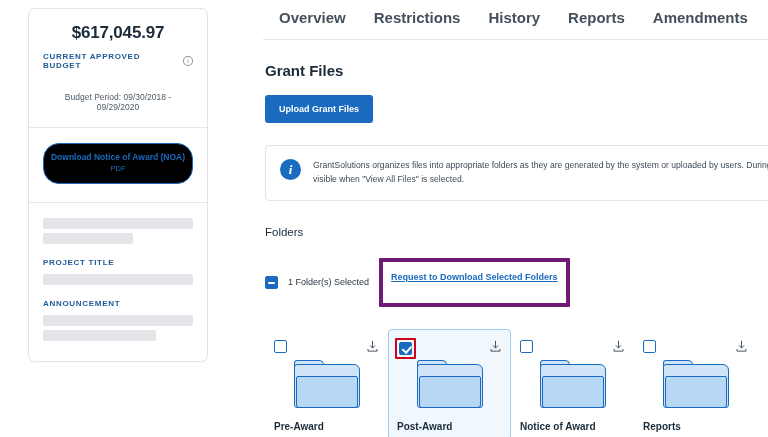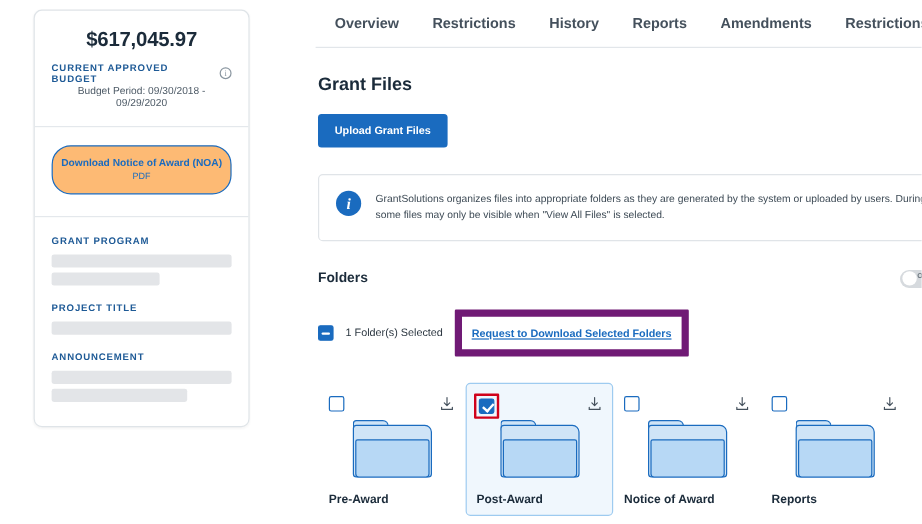--- a/index.html
+++ b/index.html
@@ -31,21 +31,21 @@
     text-align: center;
     font-size: 17px;
     font-weight: bold;
     color: #1b2b3a;
     letter-spacing: -0.2px;
     margin-bottom: 9px;
   }
   .cab-row {
     display: flex; align-items: center; justify-content: center;
     gap: 4px;
-    margin-bottom: 0;
+    margin-bottom: 22px;
   }
   .cab-label {
     font-size: 8px;
     font-weight: bold;
     letter-spacing: 0.7px;
     color: #1e5a96;
     text-transform: uppercase;
   }
   .info-circle {
     width: 10px; height: 10px; border-radius: 50%;
@@ -59,21 +59,21 @@
     font-size: 8.5px;
     color: #4d5a66;
     margin-bottom: 15px;
   }
   .divider { height: 1px; background: #e4e8ec; margin: 0 -14px 15px -14px; }
   .noa-btn {
     display: block;
     width: 100%;
     border: 1px solid #1a6bbf;
     color: #1a6bbf;
-    background: #fdba74;
+    background: #000000;
     border-radius: 16px;
     text-align: center;
     font-size: 8.5px;
     font-weight: bold;
     line-height: 1.35;
     padding: 8px 6px;
     cursor: pointer;
   }
   .noa-btn .pdf { font-weight: normal; font-size: 7.5px; }
   .field-label {
@@ -98,21 +98,21 @@
   }
   .tabs {
     display: flex;
     align-items: flex-end;
     gap: 0;
     height: 40px;
     border-bottom: 1px solid #e2e6ea;
     padding-left: 2px;
   }
   .tab {
-    font-size: 12px;
+    font-size: 15px;
     font-weight: bold;
     color: #44505c;
     padding: 0 14px 13px 14px;
     cursor: pointer;
     position: relative;
     white-space: nowrap;
   }
   .tab.active { color: #0b4c8c; }
   .tab.active::after {
     content: "";
@@ -167,21 +167,21 @@
     font-size: 8.6px;
     line-height: 1.6;
     color: #3d4a55;
   }
   .folders-row {
     display: flex;
     align-items: center;
     justify-content: space-between;
     margin: 24px 2px 0 2px;
   }
-  .folders-title { font-size: 11.5px; font-weight: bold; color: #1b2b3a; text-align: right; }
+  .folders-title { font-size: 11.5px; font-weight: normal; color: #1b2b3a; text-align: right; }
   .toggle-wrap { display: flex; align-items: center; gap: 8px; }
   .toggle {
     width: 30px; height: 15px;
     border-radius: 8px;
     background: #d6dade;
     position: relative;
     cursor: pointer;
   }
   .toggle .knob {
     position: absolute; top: 1.5px; left: 1.5px;
@@ -219,22 +219,22 @@
   .chk.checked::after {
     content: "";
     position: absolute; left: 4px; top: 1px;
     width: 3.5px; height: 7px;
     border: solid #fff;
     border-width: 0 2px 2px 0;
     transform: rotate(42deg);
   }
   .sel-count { font-size: 9px; color: #2b3views; color: #2b3640; }
   .req-link-box {
-    border: 6px solid #701a75;
-    padding: 4px 8px 5px 8px;
+    border: 4px solid #701a75;
+    padding: 4px 8px 19px 8px;
     border-radius: 1px;
   }
   .req-link {
     font-size: 9px;
     font-weight: bold;
     color: #1a6bbf;
     text-decoration: underline;
     cursor: pointer;
     white-space: nowrap;
   }
@@ -324,21 +324,20 @@
       <div class="budget-period">Budget Period: 09/30/2018 - 09/29/2020</div>
       <div class="divider"></div>
       <div class="noa-btn">
         <span>Download Notice of Award (NOA)</span>
         <span class="pdf">PDF</span>
       </div>
       <div style="height:18px"></div>
       <div class="divider"></div>
 
       <div class="block-gap">
-        <div class="field-label">GRANT PROGRAM</div>
         <div class="redact w100"></div>
         <div class="redact w60"></div>
       </div>
 
       <div class="block-gap">
         <div class="field-label">PROJECT TITLE</div>
         <div class="redact w100"></div>
       </div>
 
       <div>

